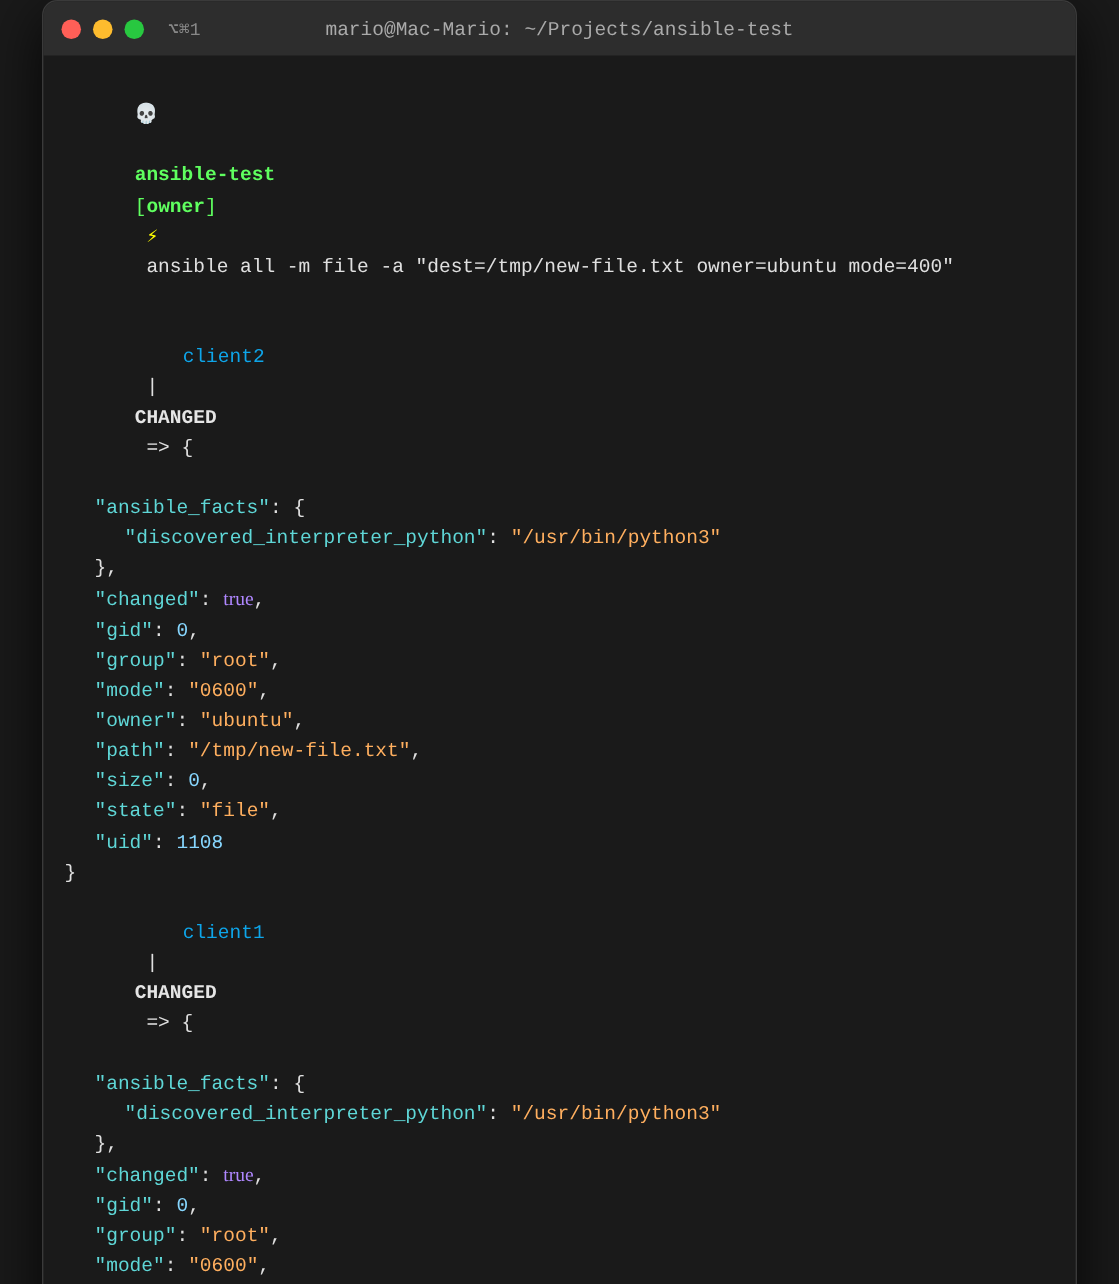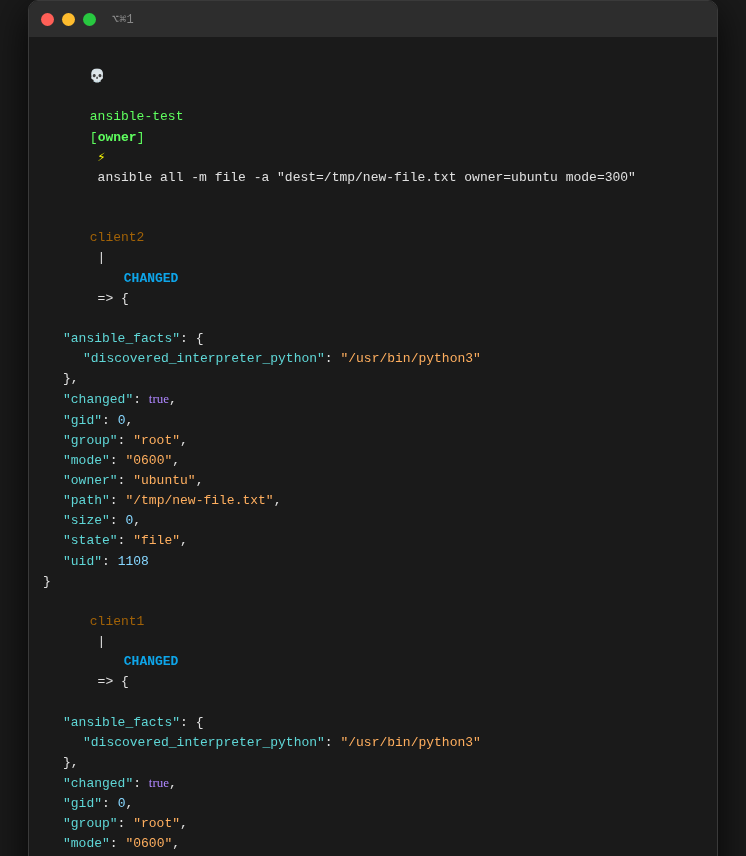--- a/index.html
+++ b/index.html
@@ -55,31 +55,31 @@
     }
     .terminal-body {
       background: #1a1a1a;
       padding: 10px 14px 14px 14px;
       font-size: 13px;
       line-height: 1.55;
       color: #e0e0e0;
     }
     .line { white-space: pre; display: block; }
     .skull { color: #fff; }
-    .prompt-name { color: #5fff5f; font-weight: normal; }
+    .prompt-name { color: #5fff5f; font-weight: bold; }
     .prompt-branch { color: #5fff5f; font-weight: bold; }
     .prompt-bracket { color: #5fff5f; }
     .prompt-bolt { color: #ffff00; }
     .cmd-text { color: #e0e0e0; }
     .key-cyan { color: #5fd7d7; }
-    .changed { color: #0ea5e9; font-weight: bold; margin-left: 34px; }
+    .changed { color: #e5e5e5; font-weight: bold; }
     .str-color { color: #ffaf5f; }
     .bool-color { color: #af87ff; font-family: Liberation Serif, serif; }
     .num-color { color: #87d7ff; }
-    .client-name { color: #a16207; }
+    .client-name { color: #0ea5e9; margin-left: 32px; }
     .pipe { color: #e0e0e0; }
     .arrow { color: #e0e0e0; }
     @keyframes blink {
       0%, 100% { opacity: 1; }
       50% { opacity: 0; }
     }
     .indent1 { padding-left: 20px; }
     .indent2 { padding-left: 40px; }
   </style>
 </head>
@@ -87,31 +87,32 @@
 
 <div class="window">
 
   <div class="titlebar">
     <div class="traffic-lights">
       <span class="tl-btn tl-close"></span>
       <span class="tl-btn tl-min"></span>
       <span class="tl-btn tl-max"></span>
     </div>
     <span class="titlebar-shortcut">⌥⌘1</span>
+    <span class="titlebar-title">mario@Mac-Mario: ~/Projects/ansible-test</span>
   </div>
 
   <div class="terminal-body">
 
     <span class="line">
       <span class="skull">💀</span>
       <span> </span>
       <span class="prompt-name">ansible-test </span>
       <span class="prompt-bracket">[</span><span class="prompt-branch">owner</span><span class="prompt-bracket">]</span>
       <span class="prompt-bolt"> ⚡ </span>
-      <span class="cmd-text"> ansible all -m file -a "dest=/tmp/new-file.txt owner=ubuntu mode=300"</span>
+      <span class="cmd-text"> ansible all -m file -a "dest=/tmp/new-file.txt owner=ubuntu mode=400"</span>
     </span>
 
     <span class="line">
       <span class="client-name">client2</span>
       <span class="pipe"> | </span>
       <span class="changed">CHANGED</span>
       <span class="arrow"> =&gt; {</span>
     </span>
     <span class="line indent1"><span class="key-cyan">"ansible_facts"</span><span>: {</span></span>
     <span class="line indent2"><span class="key-cyan">"discovered_interpreter_python"</span><span>: </span><span class="str-color">"/usr/bin/python3"</span></span>

